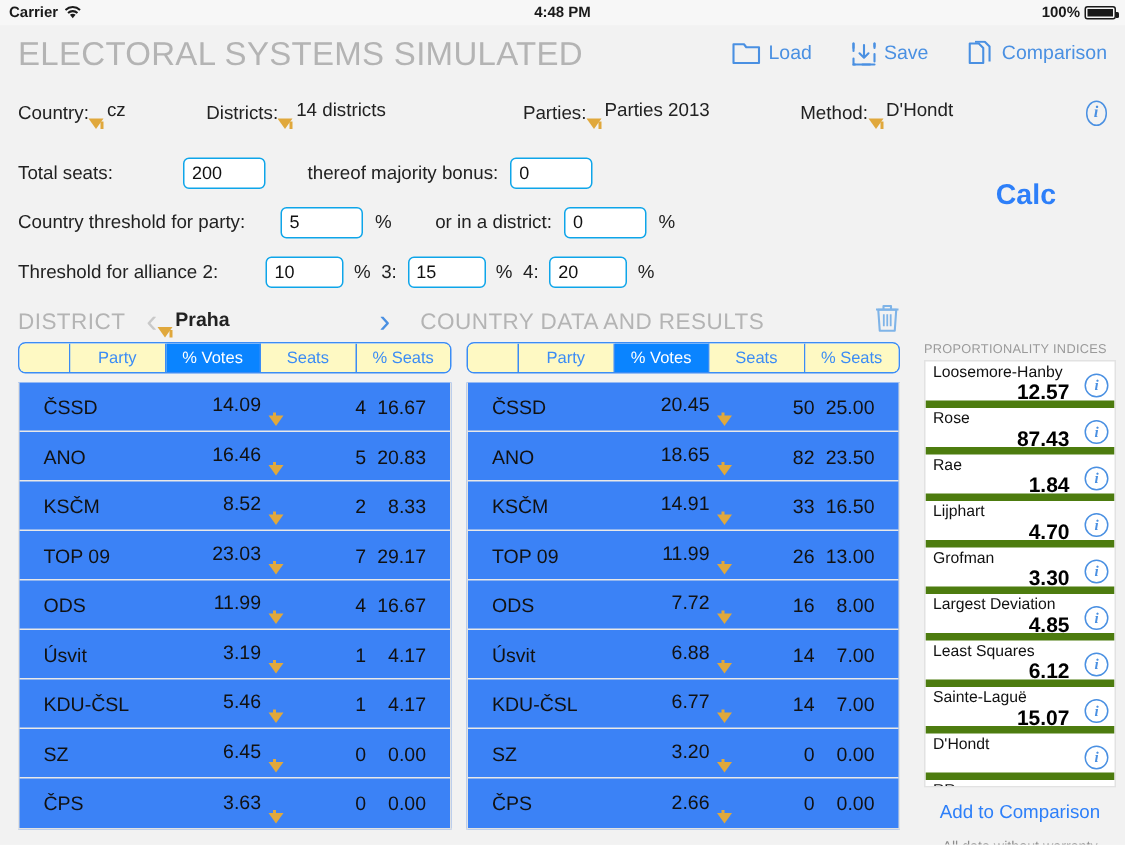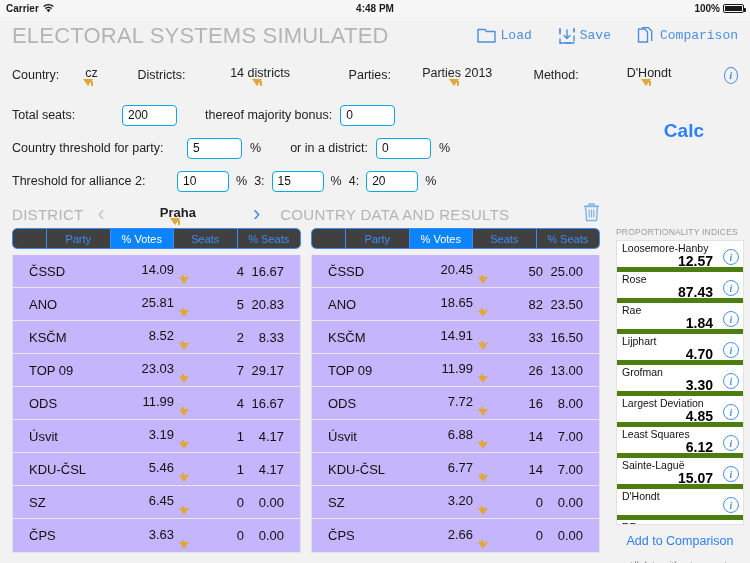--- a/index.html
+++ b/index.html
@@ -35,30 +35,30 @@
   
   .header {
     height: 37px; background:#f2f2f2;
     display:flex; align-items:center; padding: 0 12px;
   }
   .apptitle {
     font-size: 22px; color: #b4b4b4; letter-spacing: .2px;
     font-weight: 400; white-space: nowrap;
   }
   .hdr-actions { margin-left:auto; display:flex; align-items:center; gap: 26px; }
-  .hdr-btn { display:flex; align-items:center; gap:4px; color:#4a90e2; font-size:13px; cursor:pointer;font-family:Liberation Mono, monospace; }
+  .hdr-btn { display:flex; align-items:flex-start; gap:4px; color:#4a90e2; font-size:13px; cursor:pointer; }
   .hdr-btn svg { display:block; }
 
   
   .settings { padding: 6px 12px 0 12px; }
   .srow { display:flex; align-items:center; height: 26px; }
   .srow.top { height: 30px; }
   .lbl { font-size: 12.5px; color:#222; white-space: nowrap; }
 
-  .dd { position: relative; display:inline-block; text-align:center; }
+  .dd { position: relative; display:inline-block; text-align:left; }
   .dd .ddtxt {
     font-size: 12.5px; color:#222; display:block;
     padding: 0 4px 3px 4px; line-height: 15px; white-space:nowrap;
   }
   .dd .ddline {
     position:relative; height: 2px; background:#e0a83c; border-radius:1px;
   }
   .dd .ddline::before {
     content:''; position:absolute; left:0; top:-3px; width:2px; height:5px; background:#e0a83c;
   }
@@ -96,27 +96,27 @@
   
   .tables { display:flex; padding: 0 12px; gap: 10px; }
   .tablecol { flex: 1 1 0; min-width:0; }
   .segctl {
     display:flex; border:1px solid #3b8cf5; border-radius:5px; overflow:hidden;
     height:21px; background:#fff;
   }
   .seg {
     flex:1 1 0; display:flex; align-items:center; justify-content:center;
     font-size:11px; color:#3b8cf5; border-right:1px solid #3b8cf5; cursor:pointer;
-    background:#404040; white-space:nowrap;
+    background:#fef9c3; white-space:nowrap;
   }
   .seg:last-child { border-right:none; }
   .seg.sel { background:#0a84ff; color:#fff; }
   .seg.narrow { flex: 0 0 34px; }
 
-  .tbl { background:#c4b5fd; border:1px solid #e2e2e2; border-top:none; margin-top:6px; }
+  .tbl { background:#3b82f6; border:1px solid #e2e2e2; border-top:none; margin-top:6px; }
   .trow { display:flex; align-items:center; height:33px; border-bottom:1px solid #e8e8e8; position:relative; }
   .trow:last-child { border-bottom:none; }
   .c-party { flex:0 0 88px; padding-left:16px; font-size:13px; color:#111; white-space:nowrap; }
   .c-votes { flex:1 1 auto; position:relative; display:flex; justify-content:flex-end; padding-right:22px;}
   .c-seats { flex:0 0 40px; text-align:right; font-size:13px; color:#111; }
   .c-pseats { flex:0 0 56px; text-align:right; padding-right:16px; font-size:13px; color:#111; }
 
   .voteval { position:relative; display:inline-block; text-align:right; }
   .voteval .vv { font-size:13px; color:#111; display:block; padding:0 8px 2px 8px; line-height:14px; }
   .voteval .vline { height:2px; background:#e0a83c; border-radius:1px; position:relative; }
@@ -302,21 +302,21 @@
             <div class="c-party">ČSSD</div>
             <div class="c-votes">
               <span class="voteval"><span class="vv">14.09</span><span class="vline"><span class="varrow"></span></span></span>
             </div>
             <div class="c-seats">4</div>
             <div class="c-pseats">16.67</div>
           </div>
           <div class="trow">
             <div class="c-party">ANO</div>
             <div class="c-votes">
-              <span class="voteval"><span class="vv">25.81</span><span class="vline"><span class="varrow"></span></span></span>
+              <span class="voteval"><span class="vv">16.46</span><span class="vline"><span class="varrow"></span></span></span>
             </div>
             <div class="c-seats">5</div>
             <div class="c-pseats">20.83</div>
           </div>
           <div class="trow">
             <div class="c-party">KSČM</div>
             <div class="c-votes">
               <span class="voteval"><span class="vv">8.52</span><span class="vline"><span class="varrow"></span></span></span>
             </div>
             <div class="c-seats">2</div>

